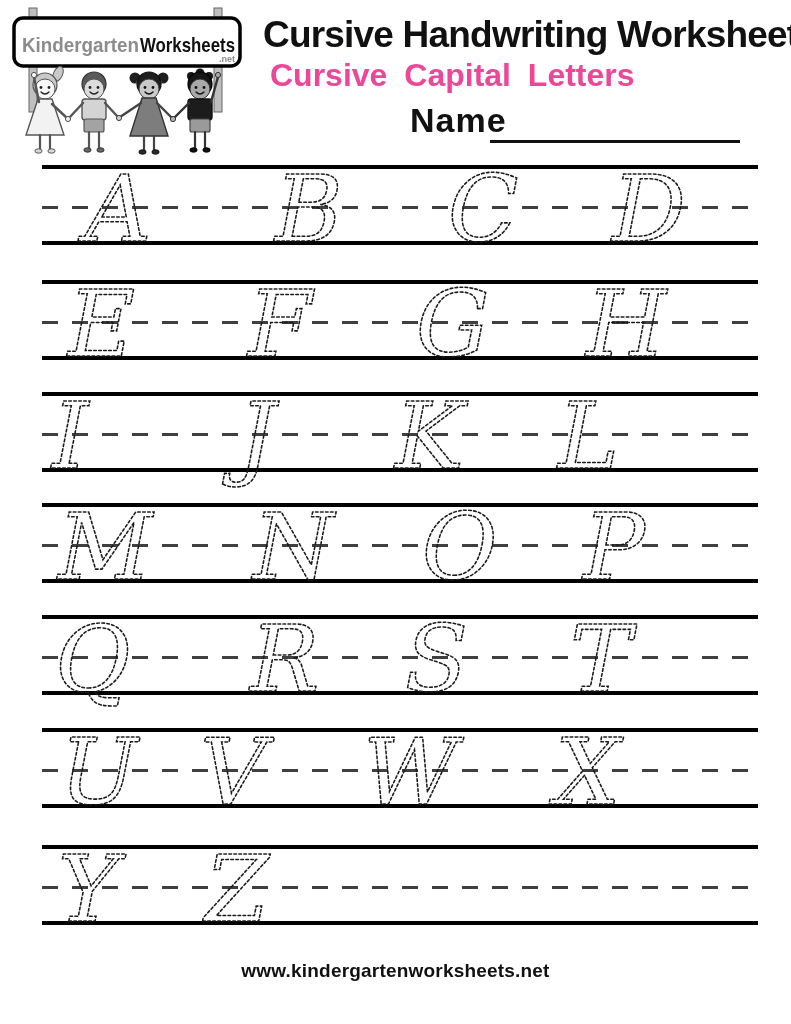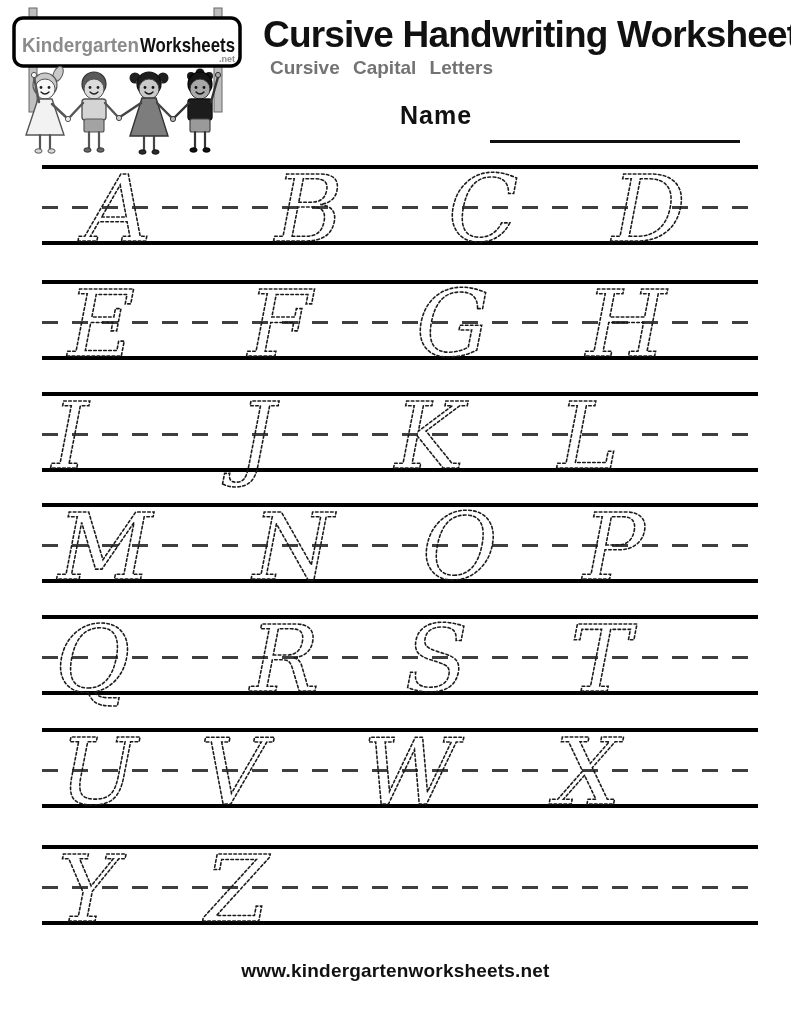--- a/index.html
+++ b/index.html
@@ -13,26 +13,26 @@
   .logo-wrap { position:absolute; left:0; top:2px; width:250px; height:160px; }
   .logo-wrap svg { width:100%; height:100%; display:block; }
 
   .title {
     position:absolute; left:263px; top:14px; width:520px;
     font-size:37px; font-weight:700; color:#111;
     letter-spacing:-0.8px; white-space:nowrap;
   }
   .subtitle {
     position:absolute; left:270px; top:57px;
-    font-size:19px; font-weight:700; color:#737373;
+    font-size:32px; font-weight:700; color:#ec4899;
     word-spacing:8px; white-space:nowrap;
   }
   .name-label {
-    position:absolute; left:400px; top:101px;
-    font-size:25px; font-weight:700; color:#111; letter-spacing:1px;
+    position:absolute; left:410px; top:101px;
+    font-size:34px; font-weight:700; color:#111; letter-spacing:1px;
   }
   .name-line {
     position:absolute; left:490px; top:140px; width:250px; height:3px;
     background:#111;
   }
 
   
   .practice-row {
     position:absolute; left:42px; width:716px; height:80px;
     border-top:4px solid #000; border-bottom:4px solid #000;

